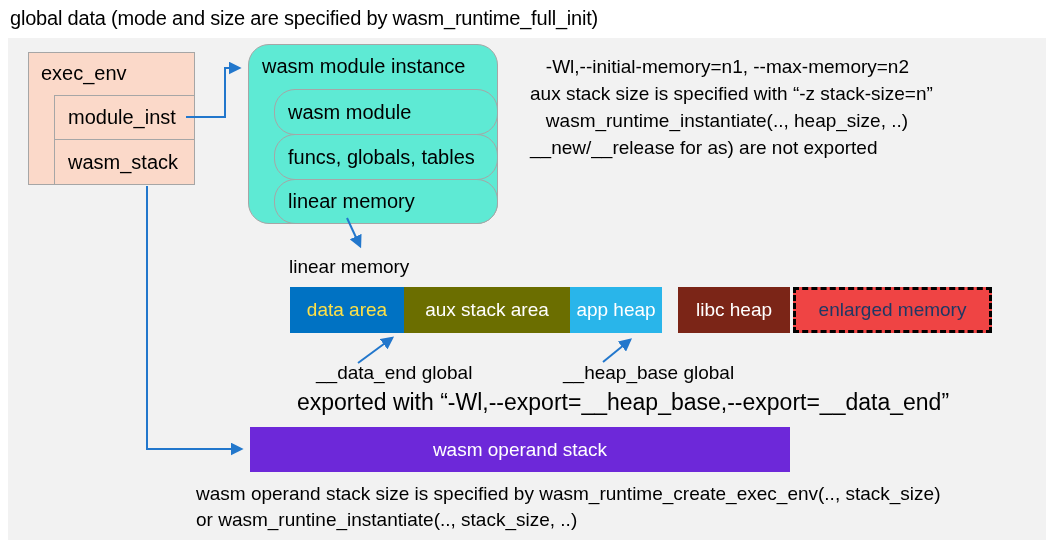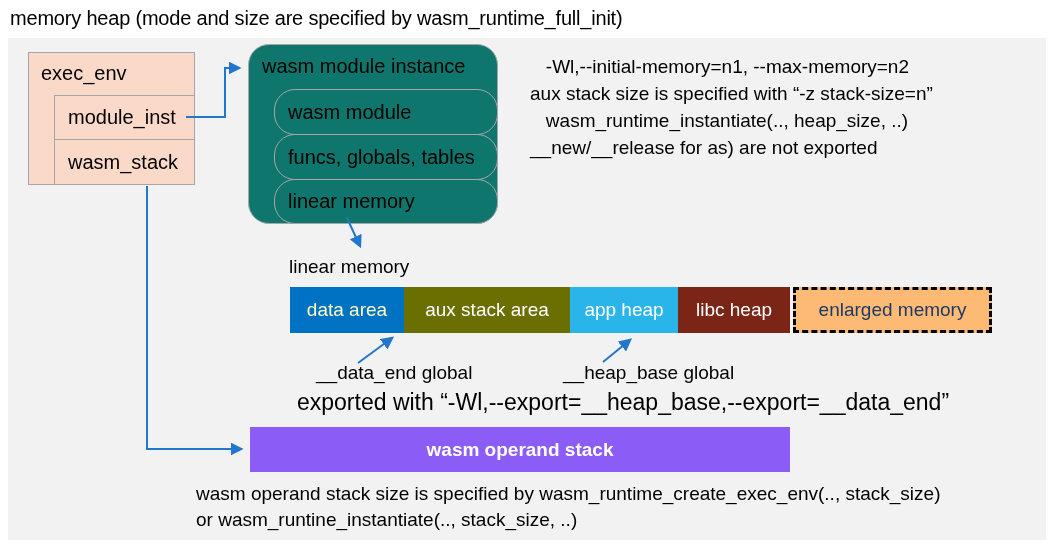--- a/index.html
+++ b/index.html
@@ -8,21 +8,21 @@
 
   .abs { position: absolute; }
 
   #title { left: 10px; top: 7px; font-size: 20px; letter-spacing: -0.2px; }
 
   #panel { left: 8px; top: 38px; width: 1038px; height: 502px; background: #f2f2f2; }
 
   
   .recbox { border: 1px solid #a6a6a6; display: flex; align-items: center; padding-left: 13px; font-size: 20px; }
   .exec-fill { background: #fbd9c9; }
-  .mi-fill   { background: #0f766e; border-radius: 21px; }
+  .mi-fill   { background: #5eead4; border-radius: 21px; }
 
   #exec-env   { left: 28px;  top: 52px; width: 167px; height: 133px; padding: 0; }
   #exec-hdr   { left: 41px;  top: 52px; height: 43px; display: flex; align-items: center; font-size: 20px; }
   #exec-row1  { left: 54px;  top: 95px;  width: 141px; height: 45px; }
   #exec-row2  { left: 54px;  top: 139px; width: 141px; height: 46px; }
 
   #mi-box     { left: 248px; top: 44px; width: 250px; height: 180px; padding: 0; }
   #mi-hdr     { left: 262px; top: 44px; height: 45px; display: flex; align-items: center; font-size: 20px; }
   #mi-row1    { left: 274px; top: 89px;  width: 224px; height: 46px; }
   #mi-row2    { left: 274px; top: 134px; width: 224px; height: 46px; }
@@ -30,42 +30,42 @@
 
   
   #notes-right { left: 530px; top: 53px; font-size: 19px; line-height: 27px; }
   #notes-right div { white-space: pre-wrap; }
 
   
   #lm-label { left: 289px; top: 256px; font-size: 19px; }
   .seg { top: 287px; height: 46px; display: flex; align-items: center; justify-content: center; font-size: 19px; }
   #seg-0 { left: 290px; width: 114px; }
   #seg-1 { left: 404px; width: 166px; }
-  #seg-2 { left: 570px; width: 108px; }
+  #seg-2 { left: 570px; width: 92px; }
   #seg-3 { left: 678px; width: 112px; }
   #seg-4 { left: 793px; width: 199px; border: 3px dashed #000; background: #fff; }
 
   #lbl-data-end  { left: 316px; top: 362px; font-size: 19px; }
   #lbl-heap-base { left: 563px; top: 362px; font-size: 19px; }
   #lbl-export    { left: 297px; top: 389px; font-size: 23px; }
 
   
   #operand-bar { left: 250px; top: 427px; width: 540px; height: 45px; display: flex; align-items: center; justify-content: center; color: #fff; font-size: 19px; }
 
   #notes-bottom { left: 196px; top: 481px; font-size: 19px; line-height: 26px; }
 
   
   #arrows { left: 0; top: 0; width: 1054px; height: 547px; pointer-events: none; }
   .arrow { stroke: #2277cc; stroke-width: 2; fill: none; }
   #arrowhead path { fill: #2277cc; }
 </style>
 </head>
 <body>
 
-<div id="title" class="abs">memory heap (mode and size are specified by wasm_runtime_full_init)</div>
+<div id="title" class="abs">global data (mode and size are specified by wasm_runtime_full_init)</div>
 
 <div id="panel" class="abs"></div>
 
 <div id="exec-env" class="abs recbox exec-fill"></div>
 <div id="exec-hdr" class="abs">exec_env</div>
 <div id="exec-row1" class="abs recbox exec-fill">
     <span>module_inst</span>
   </div>
 <div id="exec-row2" class="abs recbox exec-fill">
     <span>wasm_stack</span>
@@ -84,31 +84,31 @@
   </div>
 
 <div id="notes-right" class="abs">
   <div>   -Wl,--initial-memory=n1, --max-memory=n2</div>
   <div>aux stack size is specified with “-z stack-size=n”</div>
   <div>   wasm_runtime_instantiate(.., heap_size, ..)</div>
   <div>__new/__release for as) are not exported</div>
 </div>
 
 <div id="lm-label" class="abs">linear memory</div>
-<div id="seg-0" class="abs seg" style="background-color: rgb(0, 114, 195); color: #fef9c3;">data area</div>
+<div id="seg-0" class="abs seg" style="background-color: rgb(0, 114, 195); color: #fde047;">data area</div>
 <div id="seg-1" class="abs seg" style="background-color: rgb(107, 110, 0); color: rgb(255, 255, 255);">aux stack area</div>
 <div id="seg-2" class="abs seg" style="background-color: rgb(41, 181, 234); color: rgb(255, 255, 255);">app heap</div>
 <div id="seg-3" class="abs seg" style="background-color: rgb(123, 37, 23); color: rgb(255, 255, 255);">libc heap</div>
-<div id="seg-4" class="abs seg" style="background-color: #fdba74; color: rgb(31, 56, 100);">enlarged memory</div>
+<div id="seg-4" class="abs seg" style="background-color: #ef4444; color: rgb(31, 56, 100);">enlarged memory</div>
 
 <div id="lbl-data-end" class="abs">__data_end global</div>
 <div id="lbl-heap-base" class="abs">__heap_base global</div>
 <div id="lbl-export" class="abs">exported with “-Wl,--export=__heap_base,--export=__data_end”</div>
 
-<div id="operand-bar" class="abs" style="background-color: #8b5cf6; font-weight: bold;">wasm operand stack</div>
+<div id="operand-bar" class="abs" style="background-color: #6d28d9;">wasm operand stack</div>
 
 <div id="notes-bottom" class="abs">
   <div>wasm operand stack size is specified by wasm_runtime_create_exec_env(.., stack_size)</div>
   <div>or wasm_runtine_instantiate(.., stack_size, ..)</div>
 </div>
 
 <svg id="arrows" class="abs" viewBox="0 0 1054 547">
   <defs>
     <marker id="arrowhead" viewBox="0 0 10 10" refX="8" refY="5" markerWidth="6.5" markerHeight="6.5" orient="auto-start-reverse">
       <path d="M0,0 L10,5 L0,10 z"></path>

